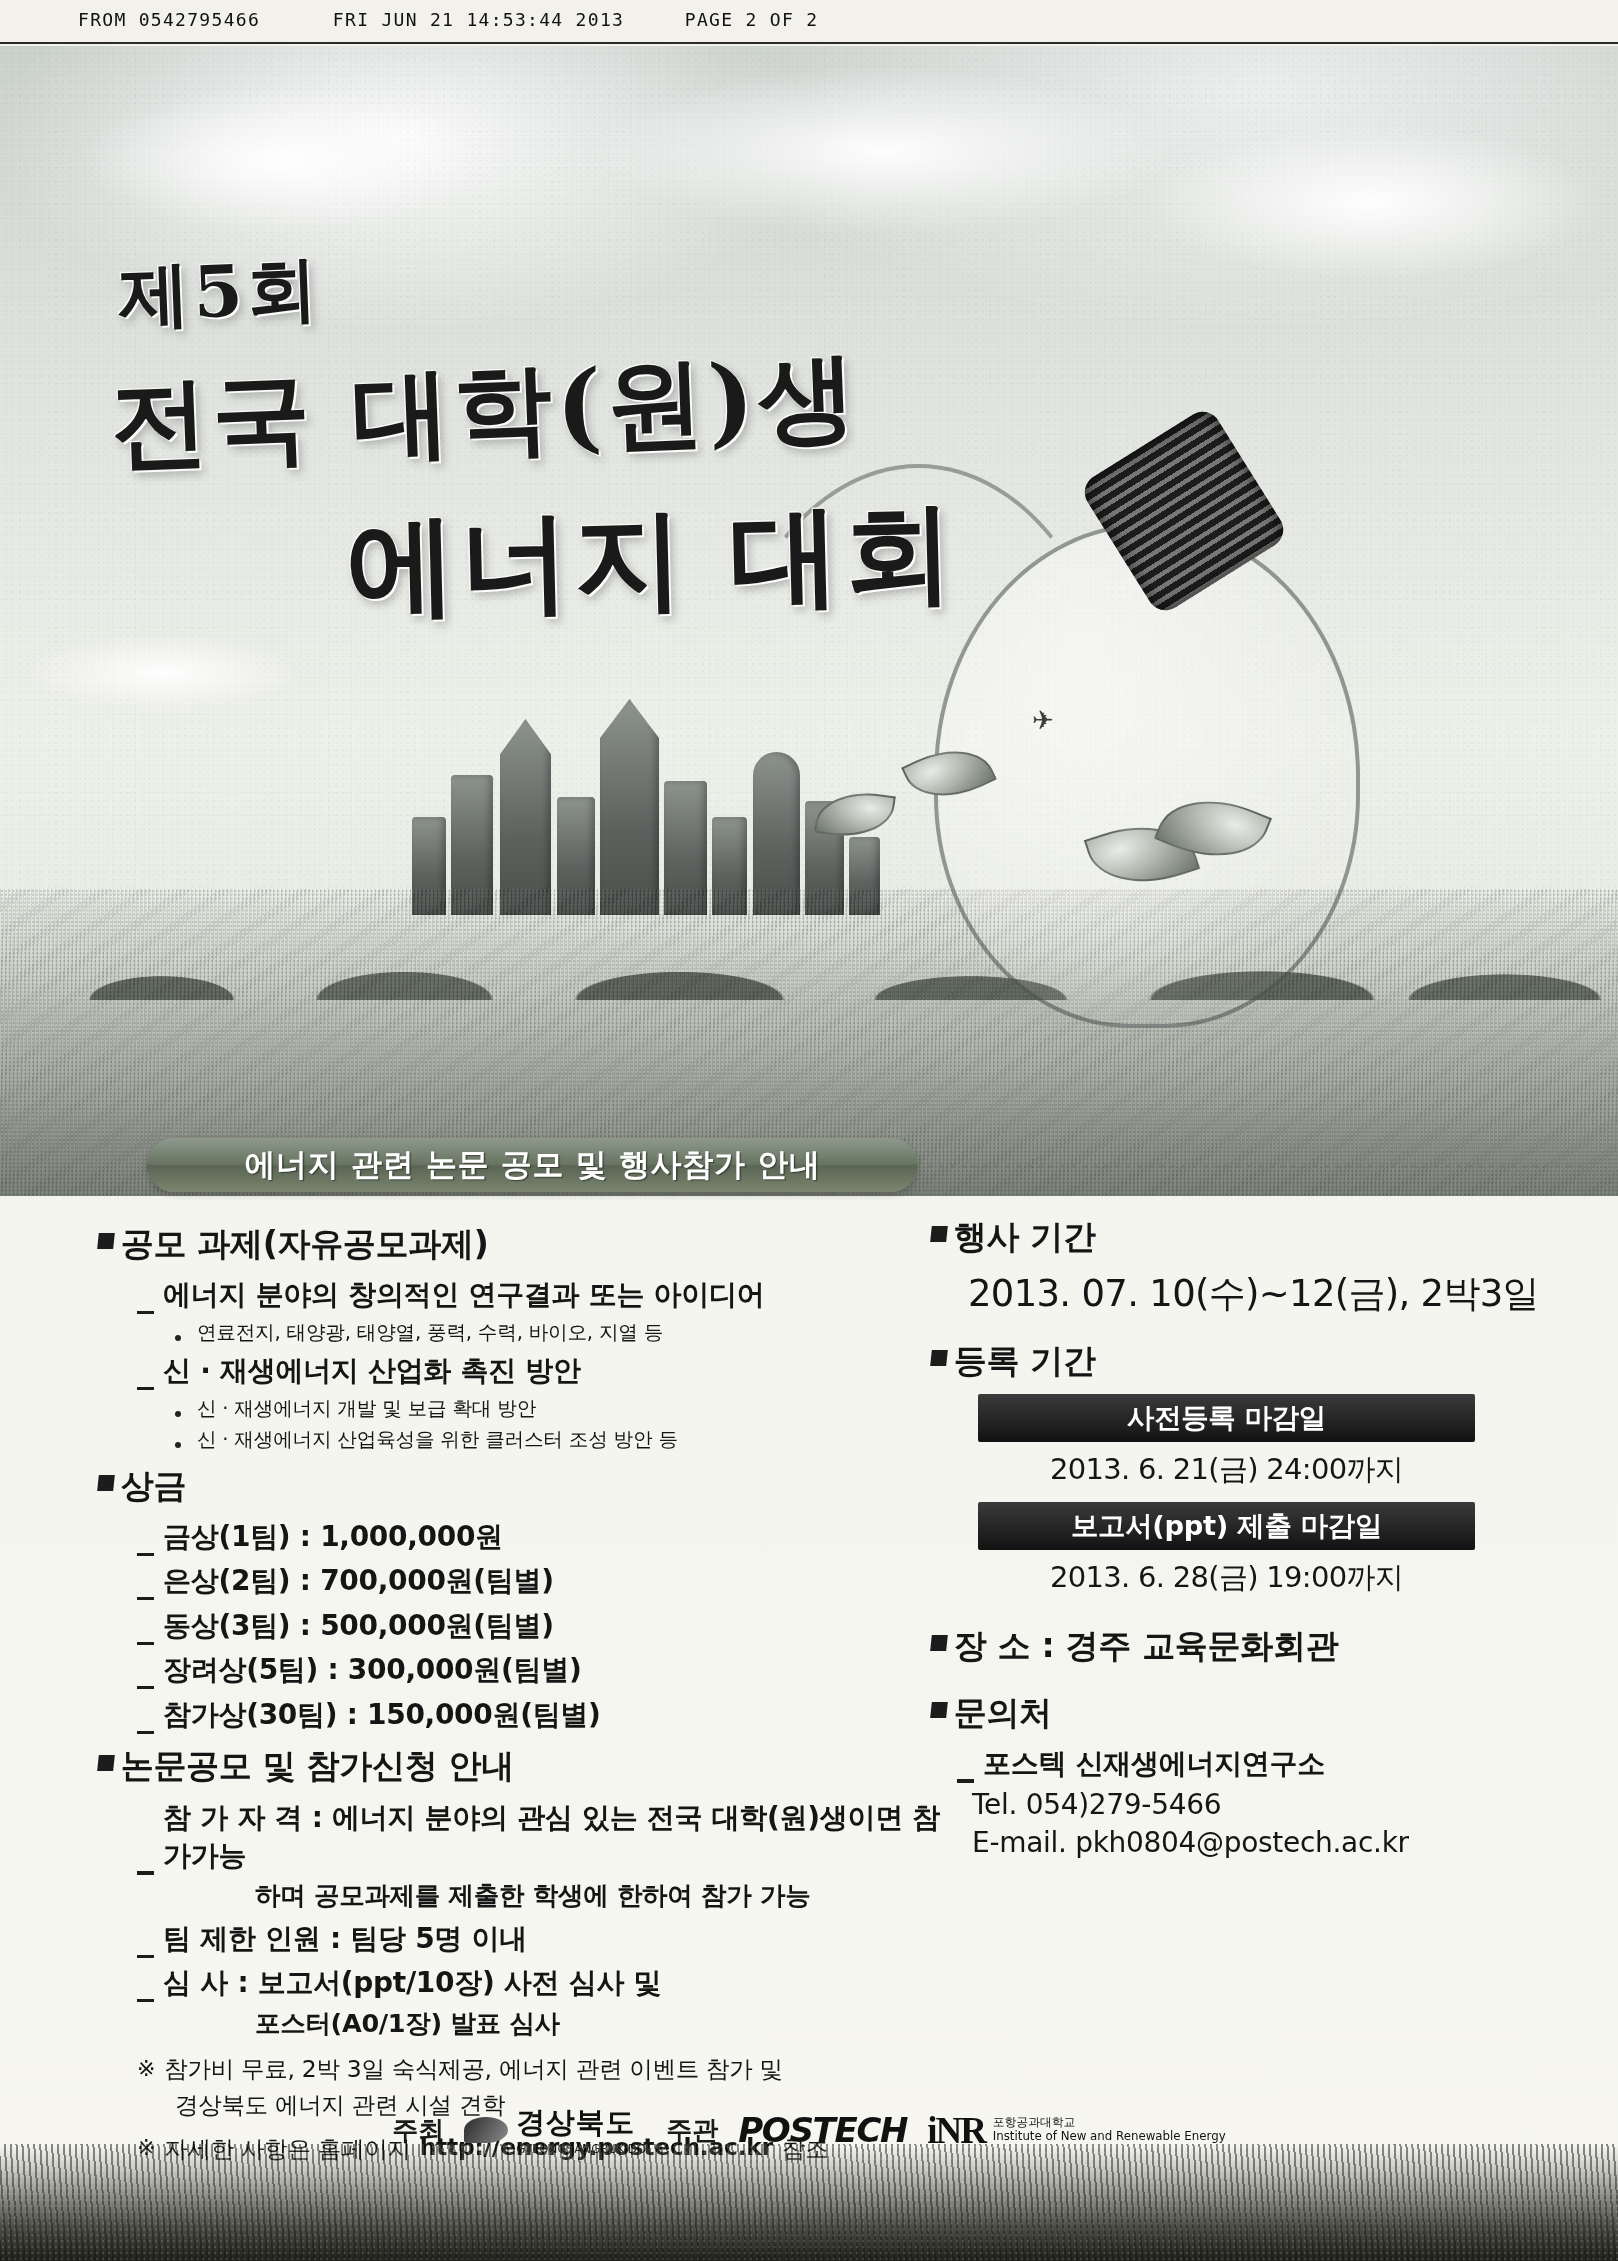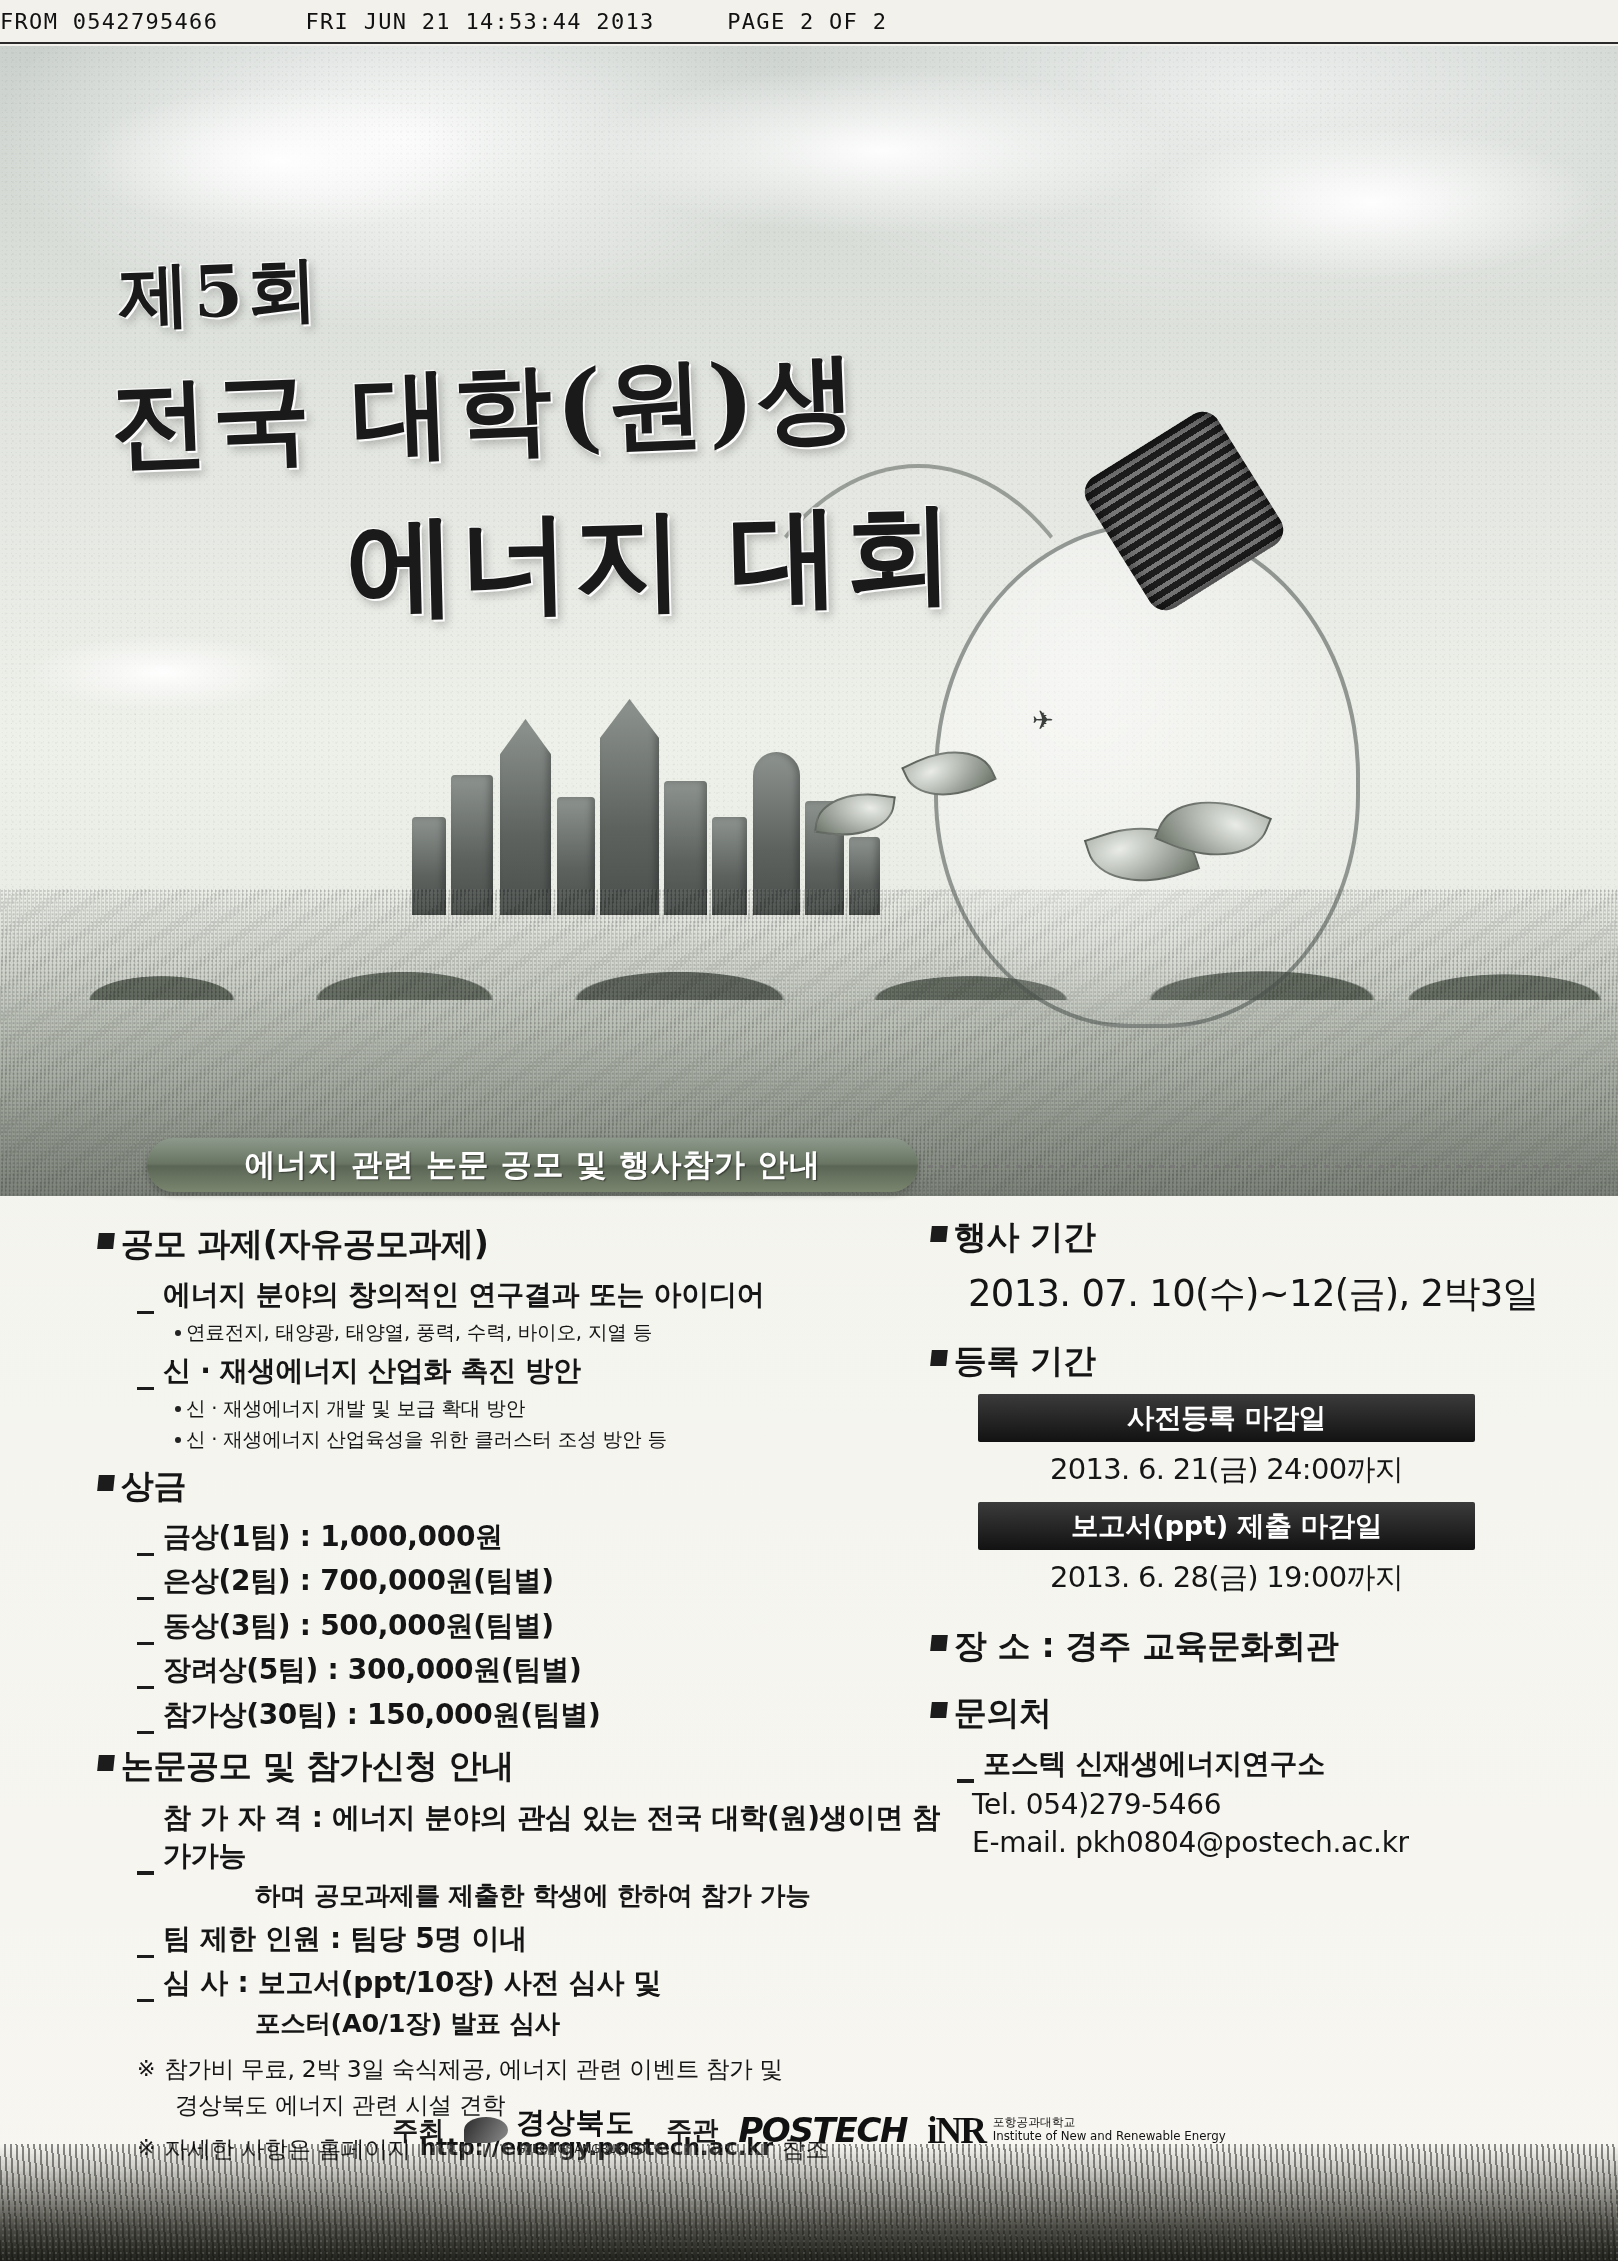--- a/index.html
+++ b/index.html
@@ -19,24 +19,25 @@
   }
 
   
   .fax-header {
     position: absolute;
     top: 9.1px;
     left: 0;
     width: 1618px;
     height: 30px;
     font-family: "DejaVu Sans Mono", "Liberation Mono", monospace;
-    font-size: 22px;
+    font-size: 18px;
     letter-spacing: 1.3px;
     color: #111;
     white-space: pre;
+    padding-left: 78px;
     box-sizing: border-box;
   }
   .fax-rule {
     position: absolute;
     top: 42px;
     left: 0;
     width: 1618px;
     height: 2px;
     background: #2a2a2a;
   }
@@ -272,22 +273,22 @@
   }
   .dash {
     flex: 0 0 auto;
     width: 17px;
     height: 3.3px;
     background: #1c1c1c;
     margin-top: 17px;
   }
   .dot-item {
     display: flex;
-    align-items: flex-start;
-    gap: 5px;
+    align-items: center;
+    gap: 16px;
     font-size: 19.6px;
     margin: 4.6px 0 4.6px 77px;
     letter-spacing: -0.2px;
   }
   .dotmark {
     flex: 0 0 auto;
     width: 5.9px;
     height: 5.9px;
     background: #222;
     border-radius: 50%;

